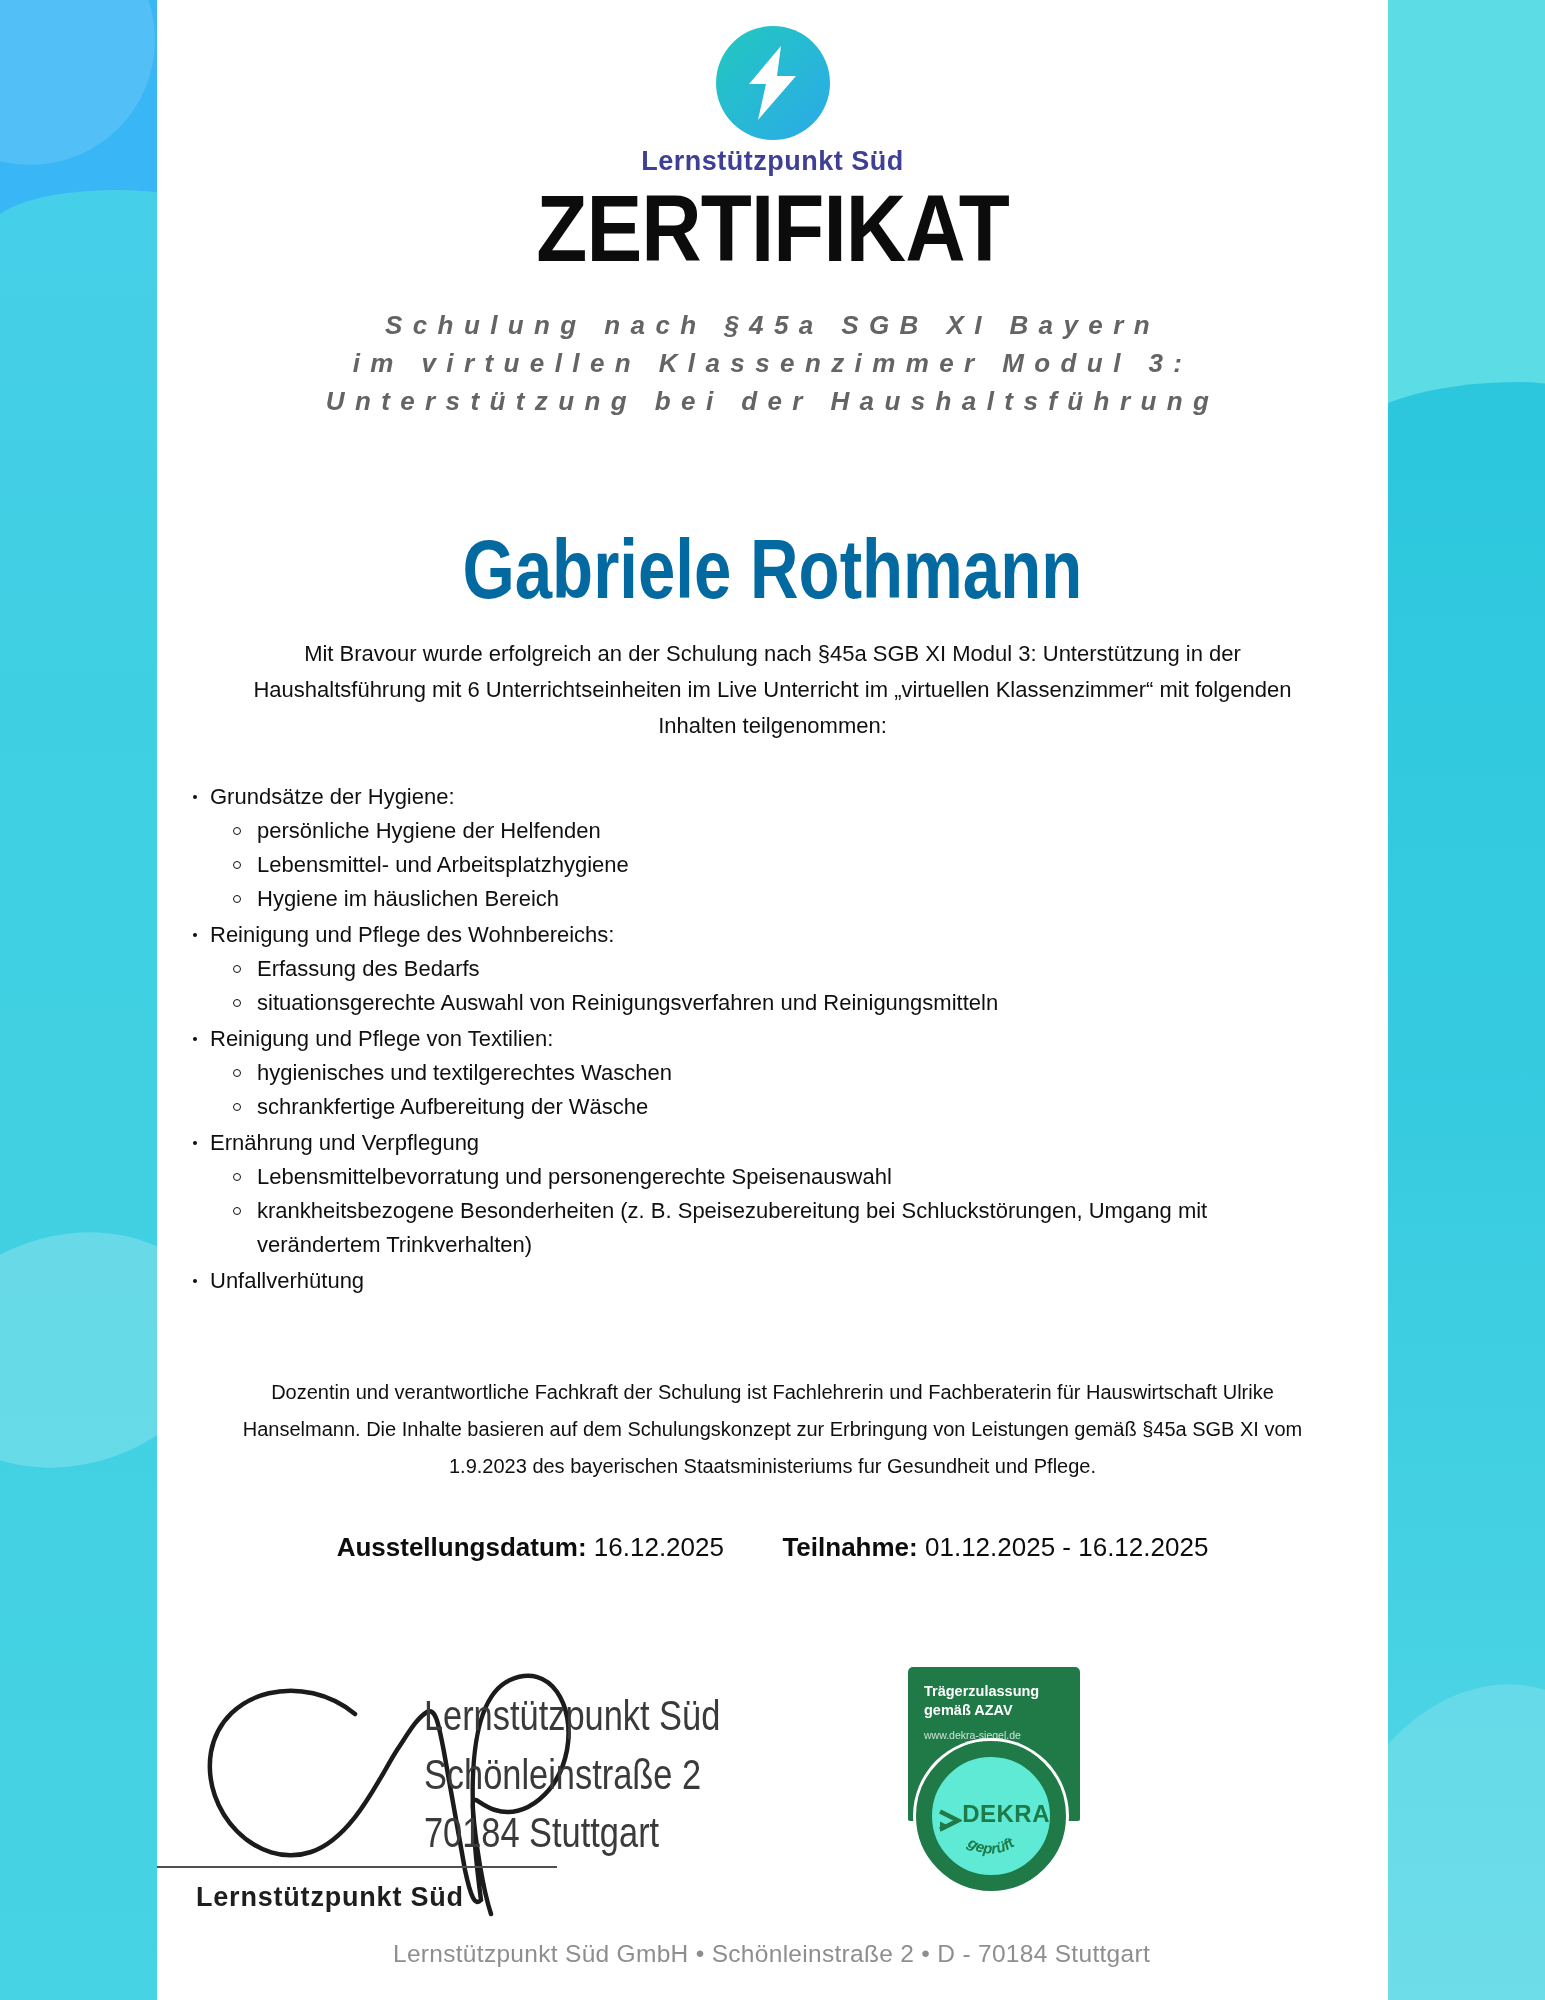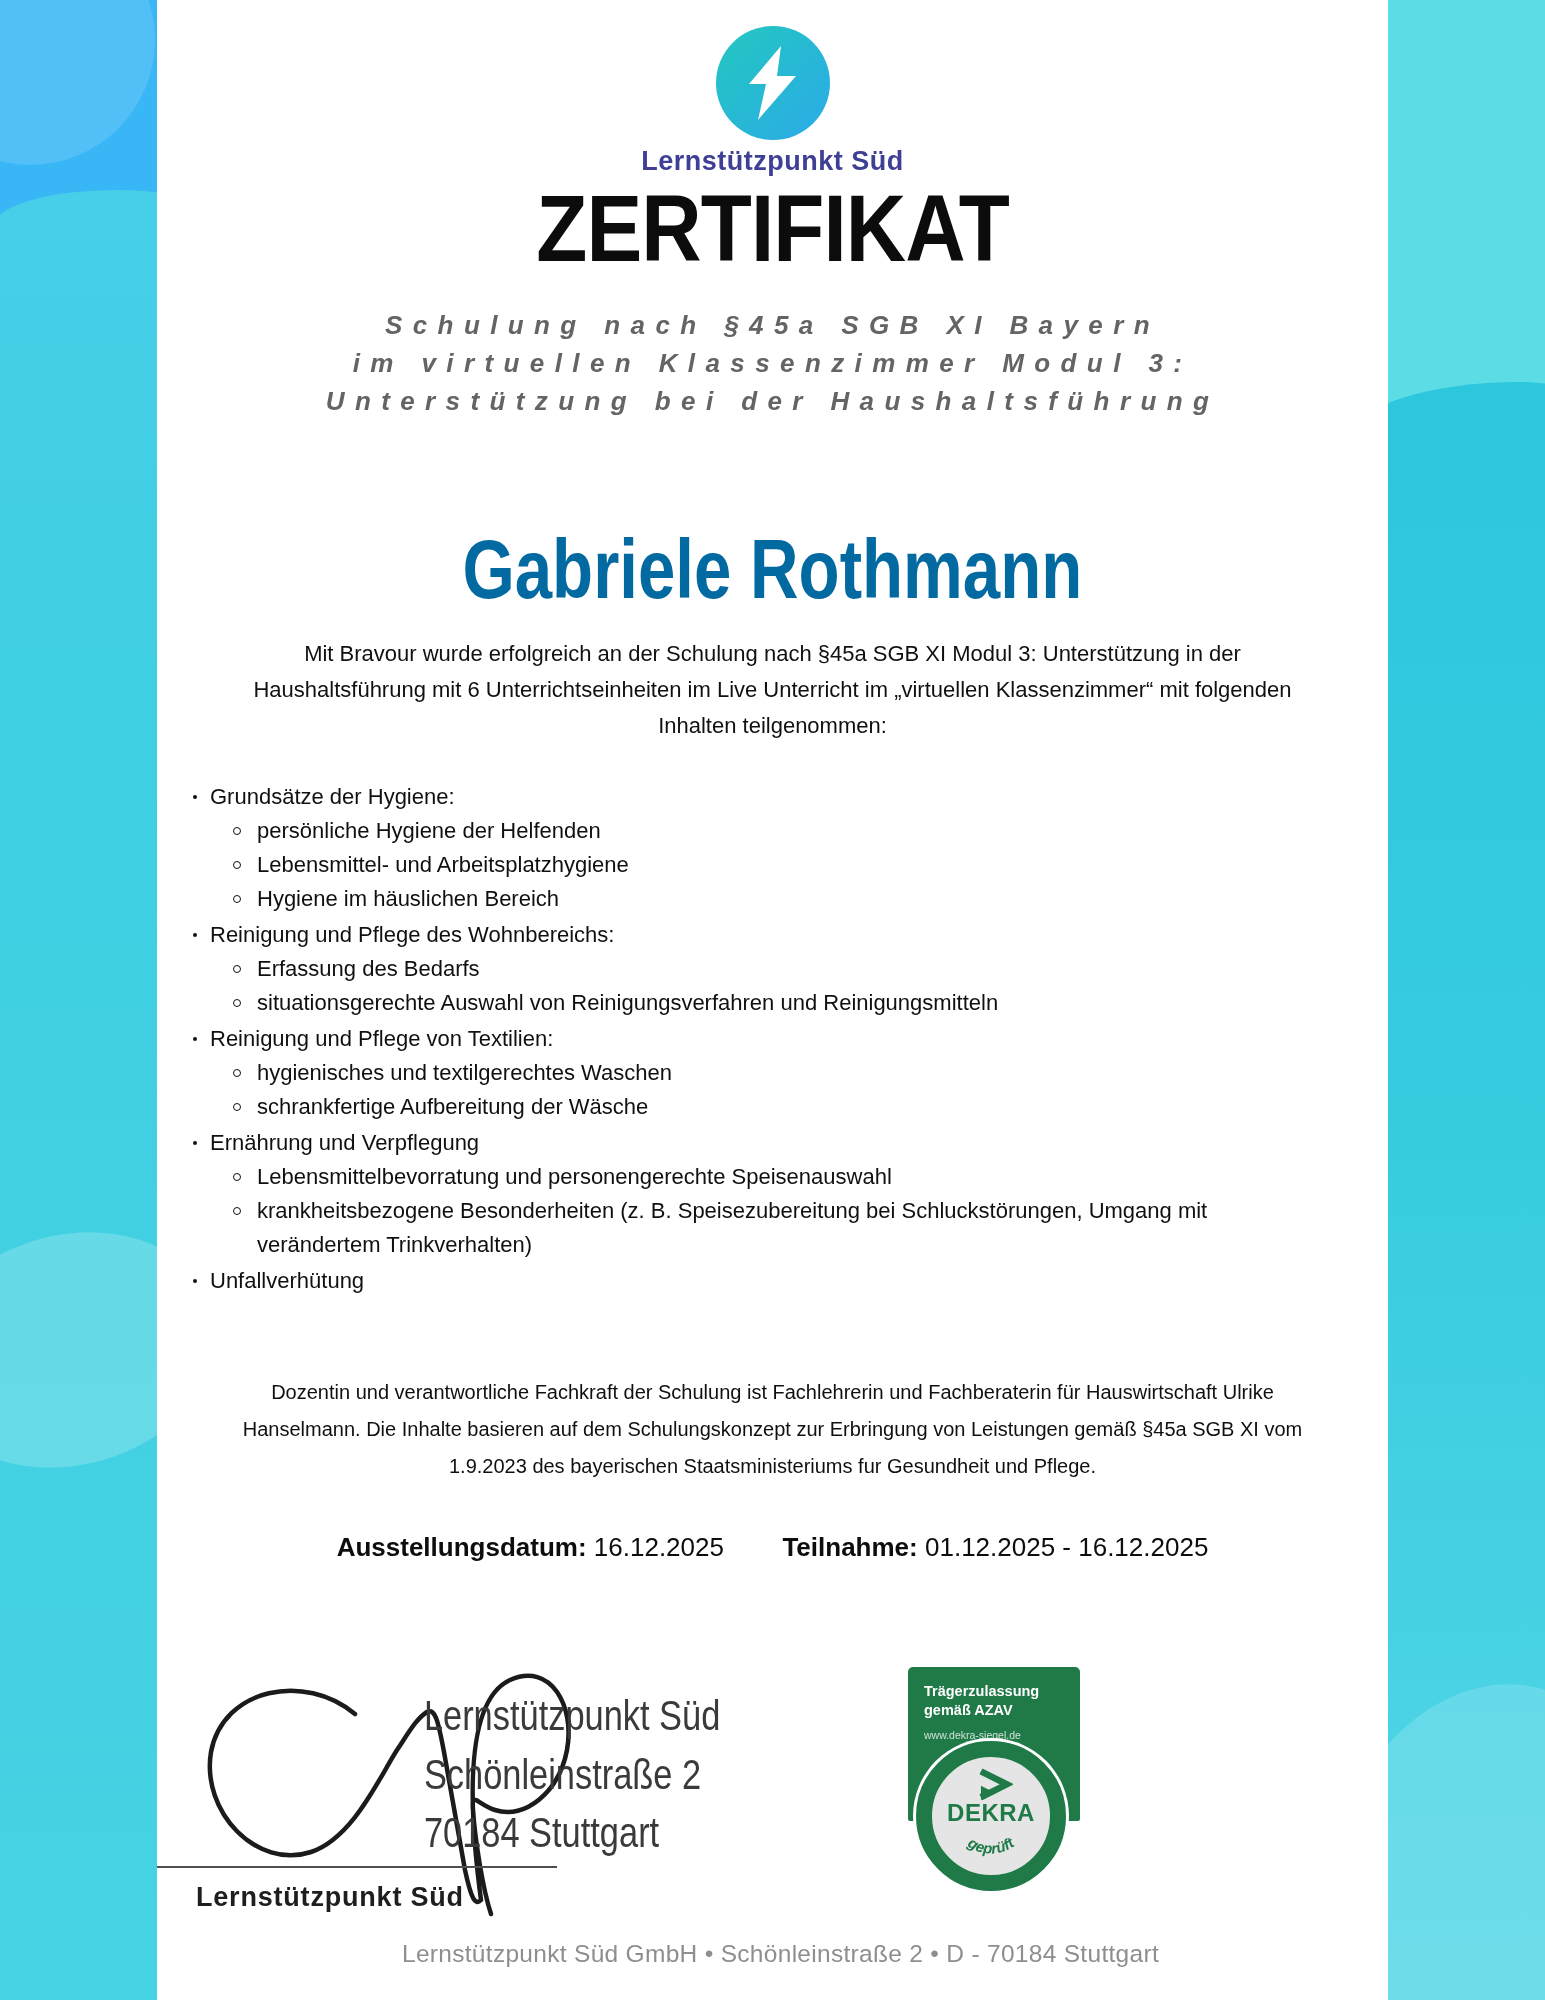--- a/index.html
+++ b/index.html
@@ -64,30 +64,30 @@
   .sig-line{position:absolute;left:157px;top:1866px;width:400px;border-top:2px solid #4f4f4f;}
   .signer{position:absolute;left:196px;top:1882px;font-size:27px;font-weight:600;
         color:#1e1e1e;letter-spacing:.8px;}
 
   
   .seal{position:absolute;left:908px;top:1667px;width:172px;height:232px;}
   .seal-rect{position:absolute;left:0;top:0;width:172px;height:154px;background:#1f7a47;
         border-radius:5px 5px 2px 2px;box-sizing:border-box;padding:15px 8px 0 16px;text-align:left;}
   .seal-rect .l1{font-size:14.5px;line-height:19px;font-weight:700;color:#ffffff;}
   .seal-rect .url{margin-top:9px;font-size:10.5px;color:rgba(255,255,255,.78);}
-  .seal-circle{position:absolute;left:8px;top:74px;width:118px;height:118px;background:#e5e5e5;
+  .seal-circle{position:absolute;left:8px;top:74px;width:118px;height:118px;background:#5eead4;
         border:16px solid #1f7a47;border-radius:50%;box-shadow:0 0 0 3px #ffffff;
-        display:flex;flex-direction:column;align-items:center;}
+        display:flex;align-items:center;}
   .seal-circle .dekra{margin-top:-4px;font-size:24px;font-weight:800;color:#1f7a47;letter-spacing:.5px;}
   .seal-arrow{margin-top:10px;}
   .geprueft-svg{position:absolute;left:0;top:0;width:118px;height:118px;overflow:visible;}
   .geprueft-svg text{font-size:15px;font-weight:700;font-style:italic;fill:#1f7a47;
         font-family:"Liberation Sans",sans-serif;}
 
-  .footer{position:absolute;left:165px;top:1940px;width:1231px;text-align:center;
+  .footer{position:absolute;left:156px;top:1940px;width:1231px;text-align:center;
         font-size:24.5px;color:#8e8e8e;letter-spacing:.3px;}
 </style>
 </head>
 <body>
 
 <div class="page">
 
   <div class="band band-left">
     <div class="toplight-left"></div>
     <div class="lower-left"></div>

